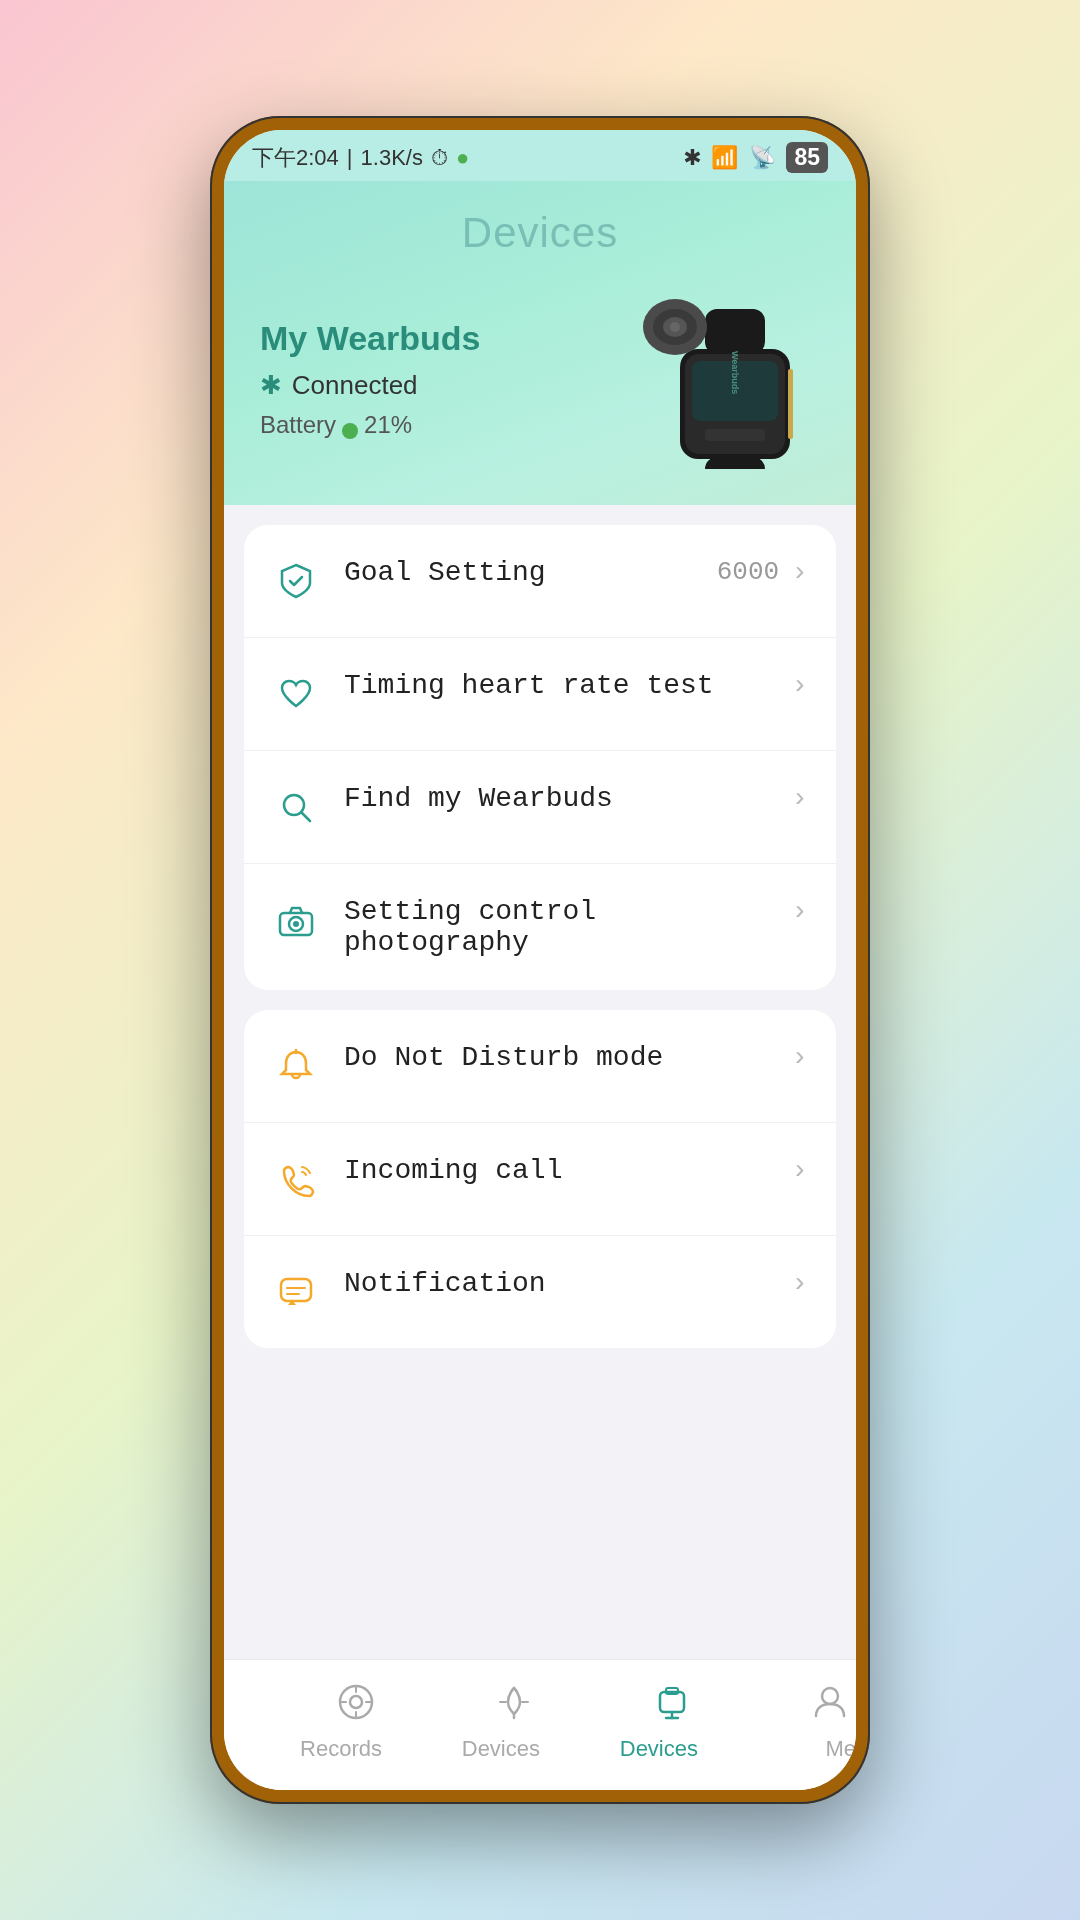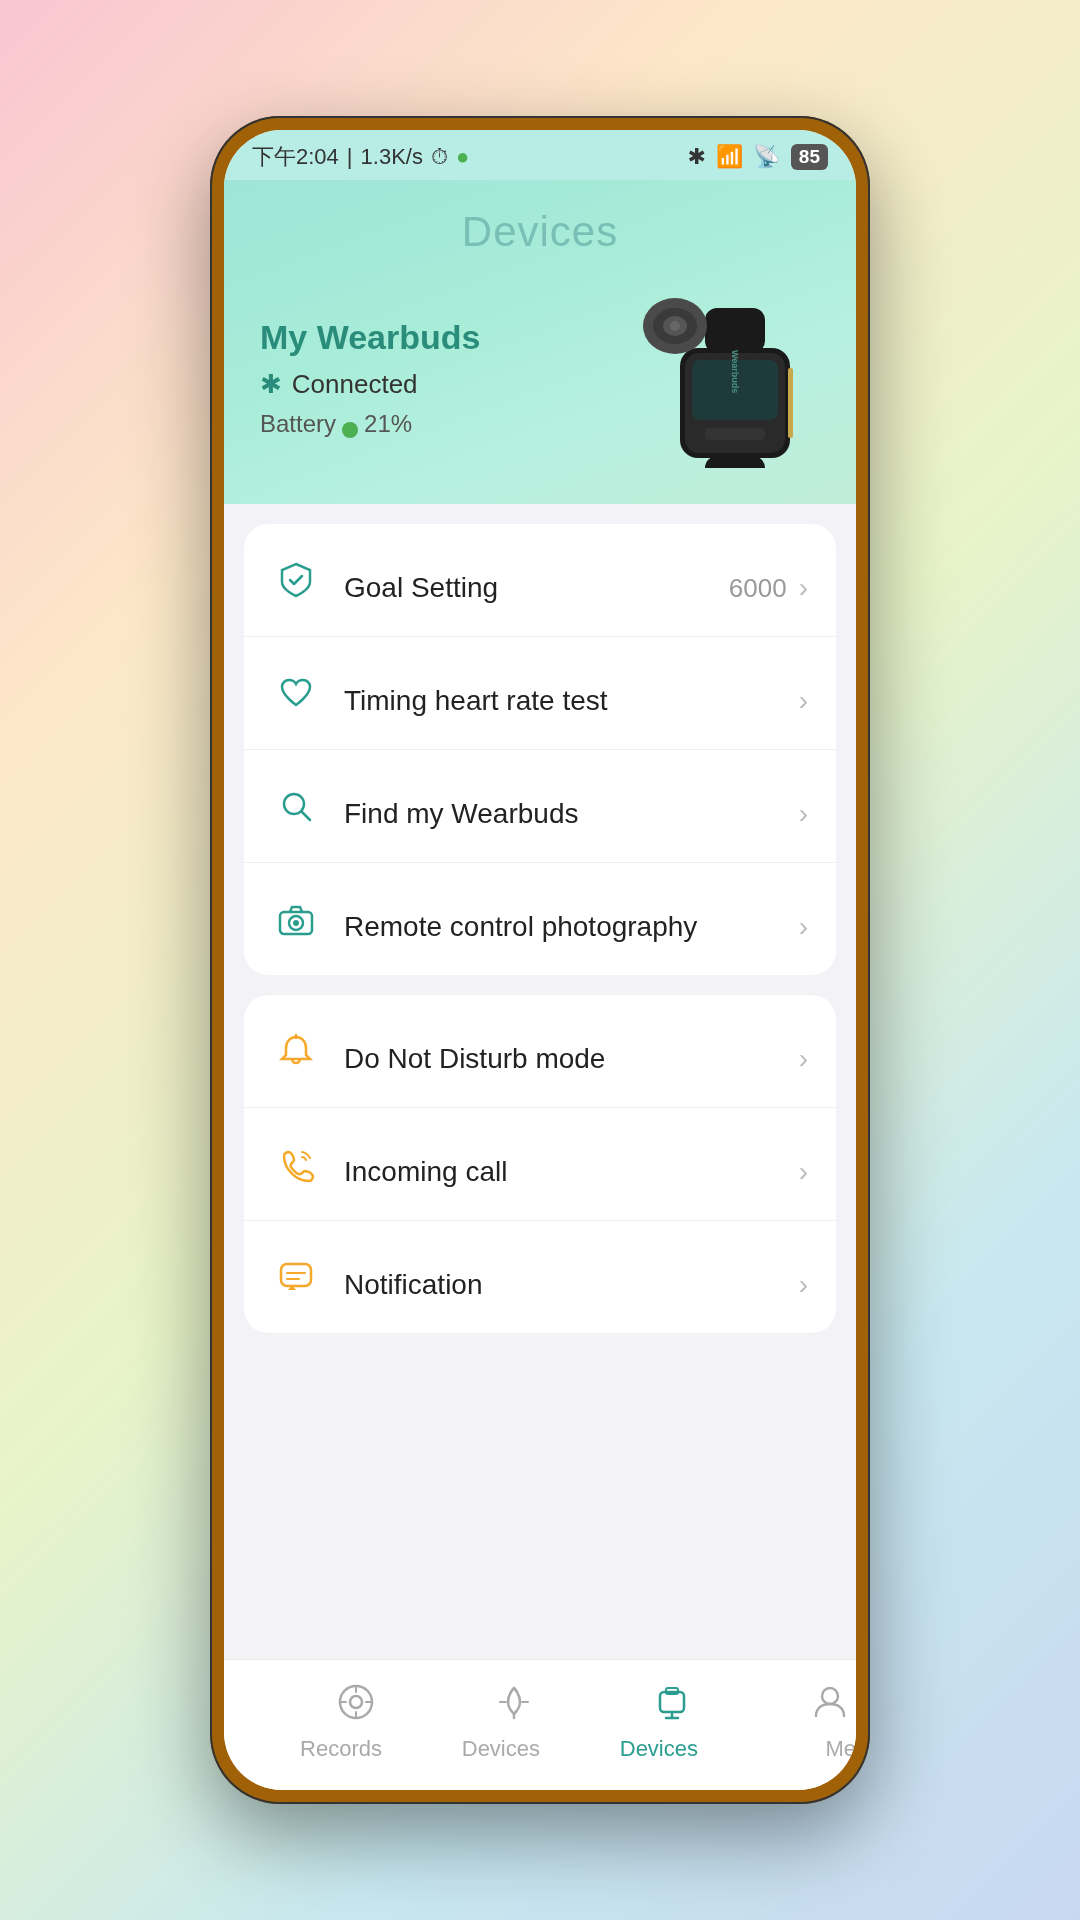--- a/index.html
+++ b/index.html
@@ -57,21 +57,21 @@
       display: flex;
       align-items: center;
       gap: 10px;
     }
 
     .battery-badge {
       background: #555;
       color: #fff;
       border-radius: 6px;
       padding: 2px 8px;
-      font-size: 19px;
+      font-size: 23px;
       font-weight: 600;
     }
 
     
     .device-header {
       background: linear-gradient(160deg, #9ee4d8 0%, #a8edd8 40%, #b8f0e0 70%, #c0edd8 100%);
       padding: 28px 36px 36px;
       position: relative;
       overflow: hidden;
       flex-shrink: 0;
@@ -149,25 +149,26 @@
     .menu-list {
       background: #fff;
       margin: 20px 20px 0;
       border-radius: 24px;
       overflow: hidden;
       flex-shrink: 0;
     }
 
     .menu-item {
       display: flex;
-      align-items: flex-end;
+      align-items: flex-start;
       padding: 32px 28px;
       border-bottom: 1px solid #f0f0f0;
       cursor: pointer;
       position: relative;
+      font-family: Liberation Mono, monospace;
     }
 
     .menu-item:last-child {
       border-bottom: none;
     }
 
     .menu-icon {
       width: 48px;
       height: 48px;
       display: flex;
@@ -357,21 +358,21 @@
 
         <div class="menu-item">
           <div class="menu-icon">
             <svg width="40" height="40" viewBox="0 0 40 40">
               <rect x="4" y="13" width="32" height="22" rx="4" ry="4" fill="none" stroke="#2a9d8f" stroke-width="2.5"></rect>
               <circle cx="20" cy="24" r="7" fill="none" stroke="#2a9d8f" stroke-width="2.5"></circle>
               <path d="M14 13 L16 8 L24 8 L26 13" fill="none" stroke="#2a9d8f" stroke-width="2.5" stroke-linejoin="round"></path>
               <circle cx="20" cy="24" r="3" fill="#2a9d8f"></circle>
             </svg>
           </div>
-          <span class="menu-label">Remote control photography</span>
+          <span class="menu-label">Setting control photography</span>
           <span class="menu-chevron">›</span>
         </div>
       </div>
 
       <div class="menu-list-2">
 
         <div class="menu-item">
           <div class="menu-icon">
             <svg width="40" height="40" viewBox="0 0 40 40">
               <path d="M20 6 C14 6 10 11 10 17 L10 24 L6 28 L34 28 L30 24 L30 17 C30 11 26 6 20 6Z" fill="none" stroke="#f4a92a" stroke-width="2.5"></path>

